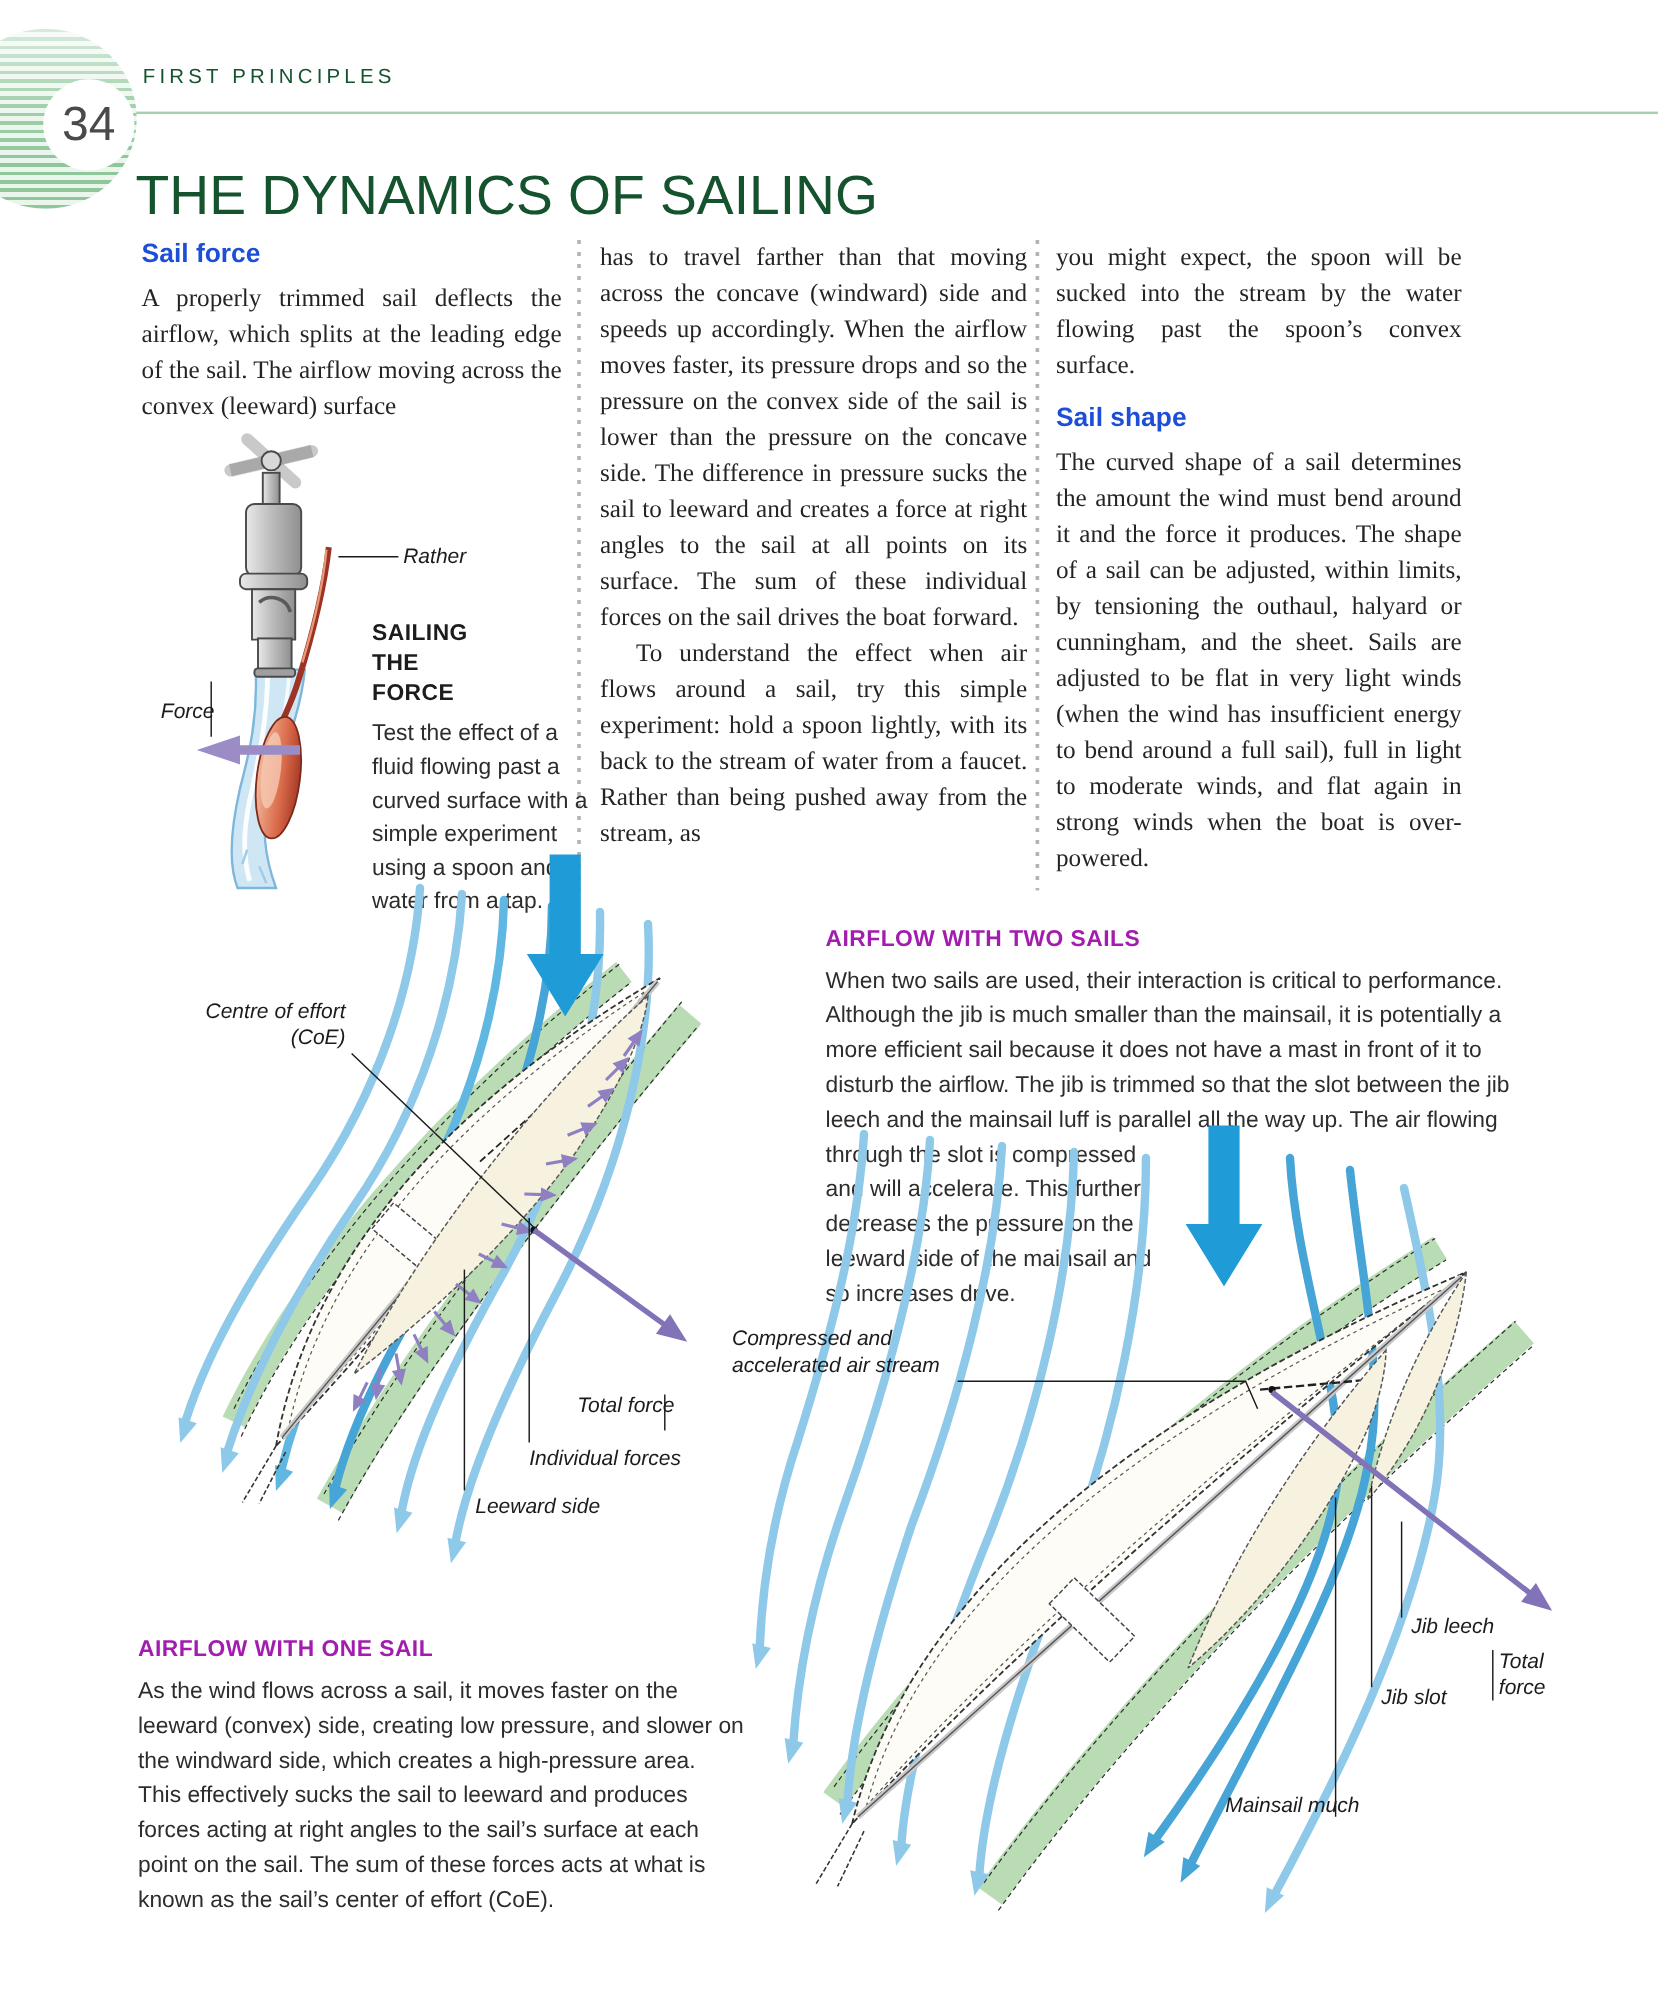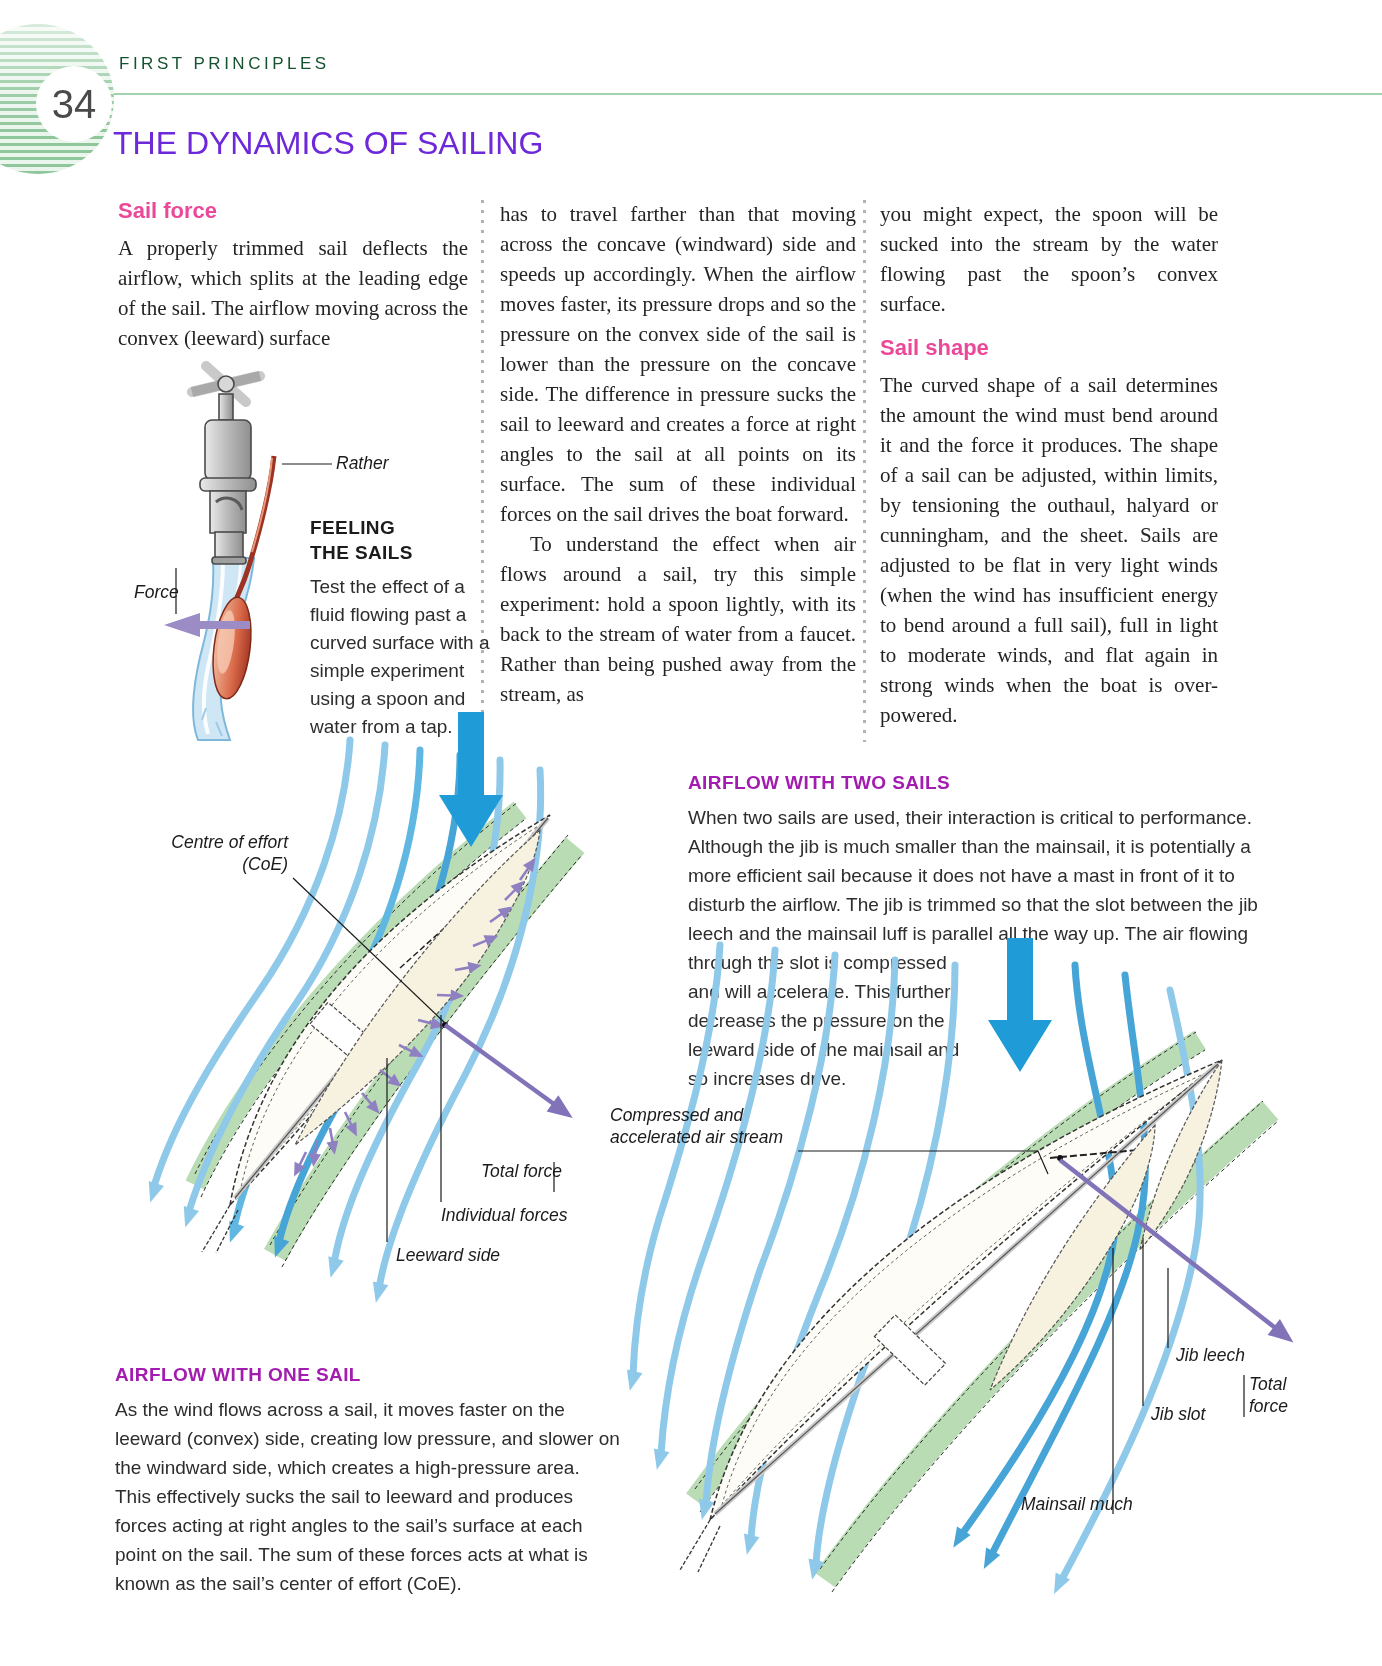--- a/index.html
+++ b/index.html
@@ -10,28 +10,28 @@
   .stripe-circle{position:absolute;left:-38px;top:24px;width:152px;height:150px;border-radius:50%;
     background:
       linear-gradient(180deg,rgba(255,255,255,.65) 0%,rgba(255,255,255,.15) 45%,rgba(255,255,255,0) 75%),
       repeating-linear-gradient(180deg,#8fc69c 0 3px,#eaf5ec 3px 7px);
     z-index:3;}
   .num-circle{position:absolute;left:36px;top:66px;width:76px;height:76px;border-radius:50%;
     background:#ffffff;z-index:4;display:flex;align-items:center;justify-content:center;}
   .page-num{font-size:40px;color:#4a4a4a;font-family:"Liberation Sans",sans-serif;}
   .eyebrow{position:absolute;left:119px;top:54px;font-size:17px;letter-spacing:3.5px;color:#14532d;z-index:5;}
   .head-rule{position:absolute;left:60px;top:93px;width:1322px;height:2px;background:#a3d2ae;z-index:2;}
-  .title{position:absolute;left:113px;top:104px;font-size:32px;font-weight:normal;color:#6d28d9;
+  .title{position:absolute;left:113px;top:104px;font-size:46px;font-weight:normal;color:#14532d;
          letter-spacing:0px;z-index:5;}
 
   
   .col{position:absolute;top:196px;font-family:"Liberation Serif","DejaVu Serif",serif;
        font-size:21px;line-height:30px;color:#242424;text-align:justify;}
   .col p{margin:0;}
-  .col-h{font-family:"Liberation Sans",sans-serif;font-size:22px;font-weight:bold;color:#ec4899;
+  .col-h{font-family:"Liberation Sans",sans-serif;font-size:22px;font-weight:bold;color:#1d4ed8;
          text-align:left;margin:0 0 7px 0;}
   #col1{left:118px;width:350px;}
   #col2{left:500px;width:356px;top:199px;}
   #col2 .p2{text-indent:30px;}
   #col3{left:880px;width:338px;top:199px;}
   #col3 .col-h{margin:14px 0 7px 0;}
   .dotted{position:absolute;top:200px;height:542px;width:3px;
     background:repeating-linear-gradient(180deg,#b3b3b3 0 3px,transparent 3px 10px);}
   #div1{left:481px;}
   #div2{left:863px;}
@@ -141,21 +141,21 @@
       <ellipse cx="106" cy="290" rx="8" ry="32" fill="#f6c9b2" opacity=".8" transform="rotate(7 106 290)"></ellipse>
     </g>
 
     <path d="M130,269 L80,269 L80,261 L44,273 L80,285 L80,277 L130,277 Z" fill="#9b8cc6"></path>
 
     <path d="M162,112 L212,112" stroke="#1a1a1a" stroke-width="1.2"></path>
     <path d="M56,216 L56,262" stroke="#1a1a1a" stroke-width="1.2"></path>
   </svg>
 
   <div class="info" id="feeling">
-    <h4>FEELING THE SAILS</h4>
+    <h4>SAILING THE FORCE</h4>
     <p>Test the effect of a fluid flowing past a curved surface with a simple experiment using a spoon and water from a tap.</p>
   </div>
   <div class="lbl" id="lbl-spoon">Rather</div>
   <div class="lbl" id="lbl-force">Force</div>
 
   <svg class="dsvg" id="svg-boat1" width="500" height="620" viewBox="0 0 500 620">
 
     <g>
       <path d="M95,485 C150,370 260,235 420,110" stroke="#b9dcb4" stroke-width="21" fill="none"></path>
       <path d="M175,555 C235,445 360,280 475,145" stroke="#b9dcb4" stroke-width="25" fill="none"></path>

